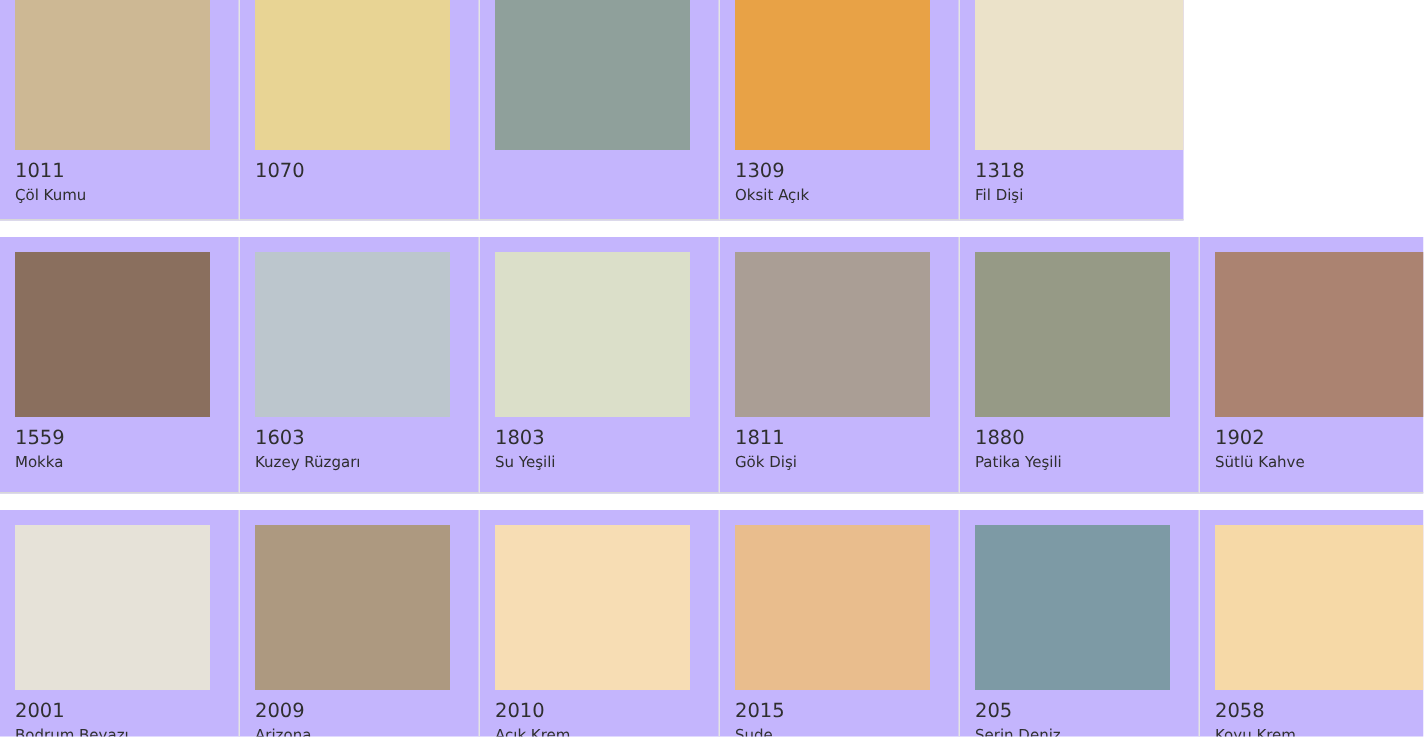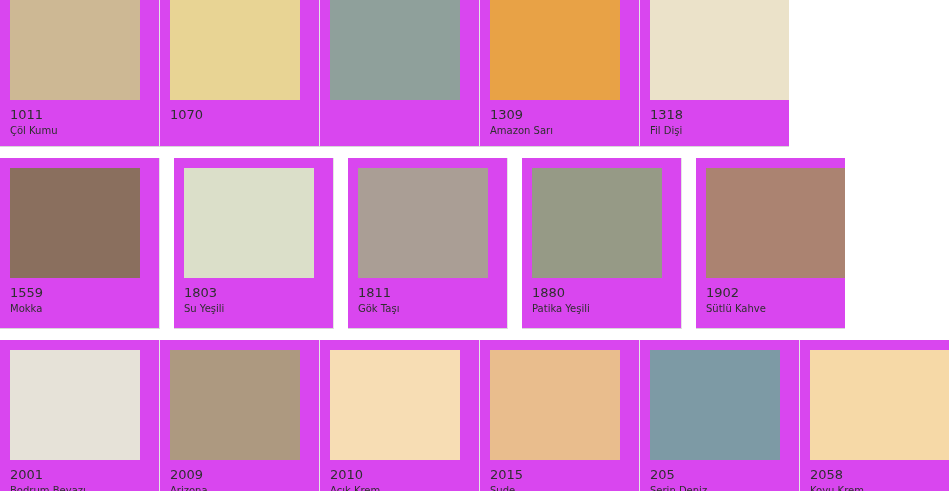--- a/index.html
+++ b/index.html
@@ -13,35 +13,35 @@
     width:949px;
     display:flex;
     flex-direction:column;
   }
   .swatch-row {
     display:flex;
     flex-direction:row;
     width:949px;
   }
   .swatch-row.row-0 { height:147px; }
-  .swatch-row.row-1 { height:171px;gap:14px; }
+  .swatch-row.row-1 { height:171px; }
   .swatch-row.row-2 { height:173px; }
 
   
   .row-gap {
     width:949px;
     height:11px;
     background:#ffffff;
     flex:none;
   }
 
   .swatch-card {
     width:160px;
     flex:none;
-    background:#d946ef;
+    background:#c4b5fd;
     border-right:1px solid #e4e4e4;
     border-bottom:1px solid #d8d8d8;
     display:flex;
     flex-direction:column;
     padding-left:10px;
     padding-right:10px;
     position:relative;
   }
   .swatch-card.last-col {
     width:149px;
@@ -96,52 +96,59 @@
           <span class="swatch-code">1070</span>
         </div>
       </div>
       <div class="swatch-card">
         <div class="swatch-chip" style="background-color: rgb(143, 160, 155);"></div>
       </div>
       <div class="swatch-card">
         <div class="swatch-chip" style="background-color: rgb(232, 162, 70);"></div>
         <div class="swatch-meta">
           <span class="swatch-code">1309</span>
-          <span class="swatch-name">Amazon Sarı</span>
+          <span class="swatch-name">Oksit Açık</span>
         </div>
       </div>
       <div class="swatch-card last-col">
         <div class="swatch-chip" style="background-color: rgb(235, 226, 201);"></div>
         <div class="swatch-meta">
           <span class="swatch-code">1318</span>
           <span class="swatch-name">Fil Dişi</span>
         </div>
       </div>
     </div>
     <div class="row-gap"></div>
     <div class="swatch-row row-1">
       <div class="swatch-card">
         <div class="swatch-chip" style="background-color: rgb(138, 111, 94);"></div>
         <div class="swatch-meta">
           <span class="swatch-code">1559</span>
           <span class="swatch-name">Mokka</span>
         </div>
       </div>
       <div class="swatch-card">
+        <div class="swatch-chip" style="background-color: rgb(188, 198, 205);"></div>
+        <div class="swatch-meta">
+          <span class="swatch-code">1603</span>
+          <span class="swatch-name">Kuzey Rüzgarı</span>
+        </div>
+      </div>
+      <div class="swatch-card">
         <div class="swatch-chip" style="background-color: rgb(219, 223, 201);"></div>
         <div class="swatch-meta">
           <span class="swatch-code">1803</span>
           <span class="swatch-name">Su Yeşili</span>
         </div>
       </div>
       <div class="swatch-card">
         <div class="swatch-chip" style="background-color: rgb(170, 158, 149);"></div>
         <div class="swatch-meta">
           <span class="swatch-code">1811</span>
-          <span class="swatch-name">Gök Taşı</span>
+          <span class="swatch-name">Gök Dişi</span>
         </div>
       </div>
       <div class="swatch-card">
         <div class="swatch-chip" style="background-color: rgb(150, 154, 134);"></div>
         <div class="swatch-meta">
           <span class="swatch-code">1880</span>
           <span class="swatch-name">Patika Yeşili</span>
         </div>
       </div>
       <div class="swatch-card last-col">

